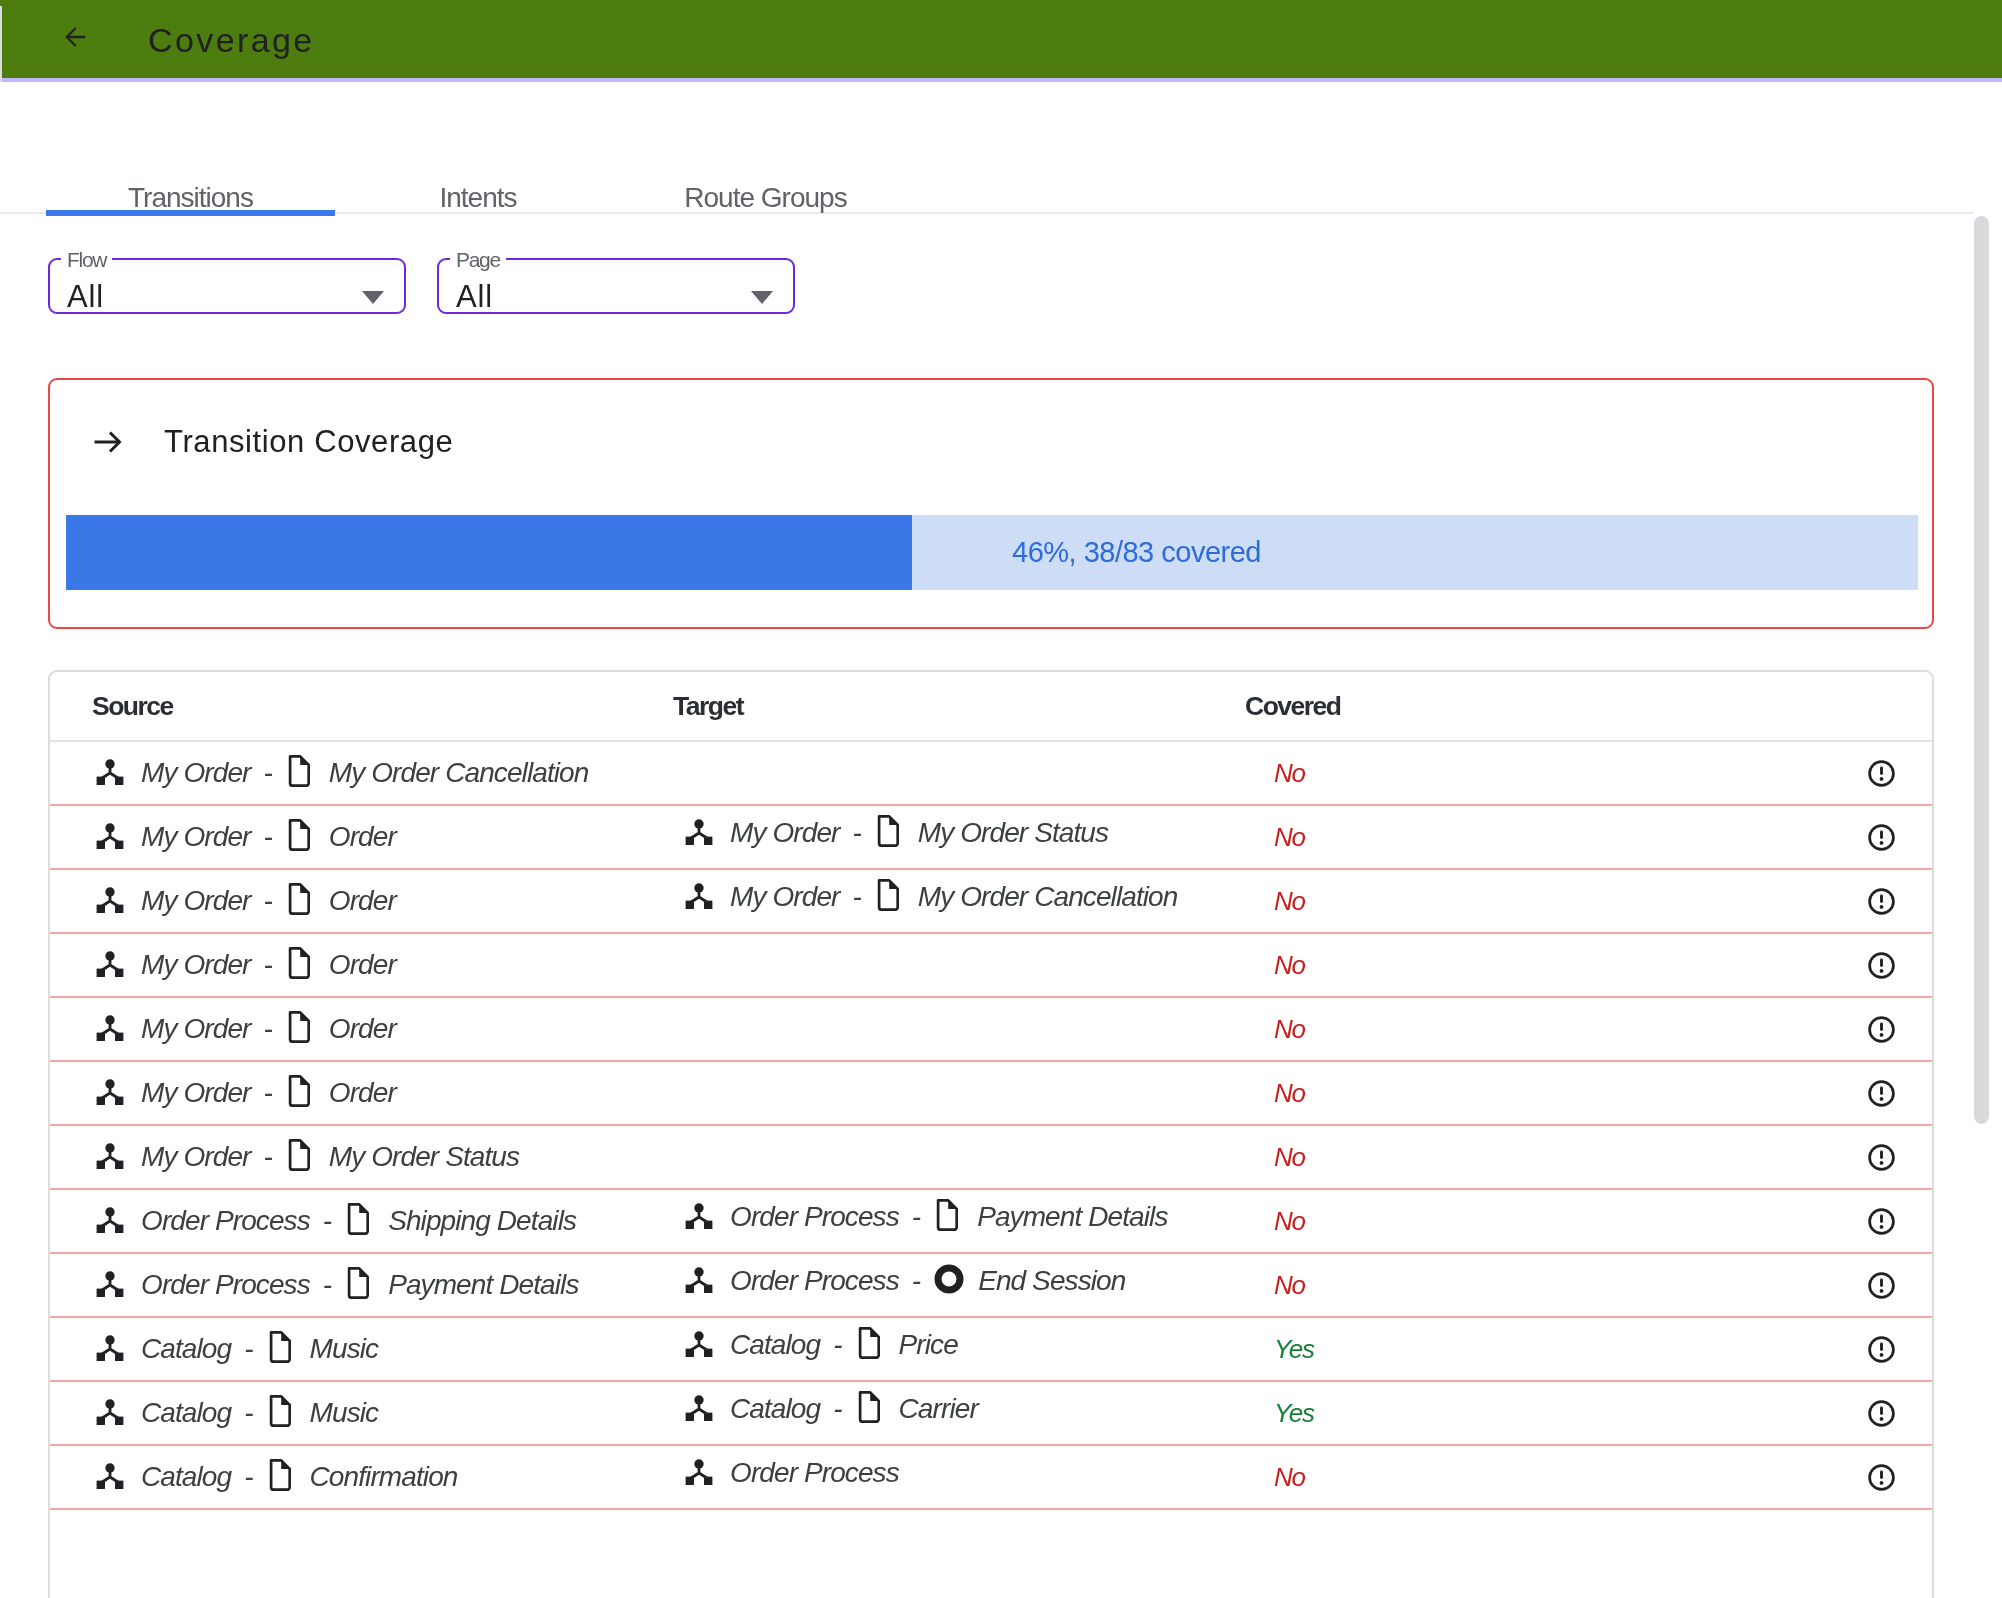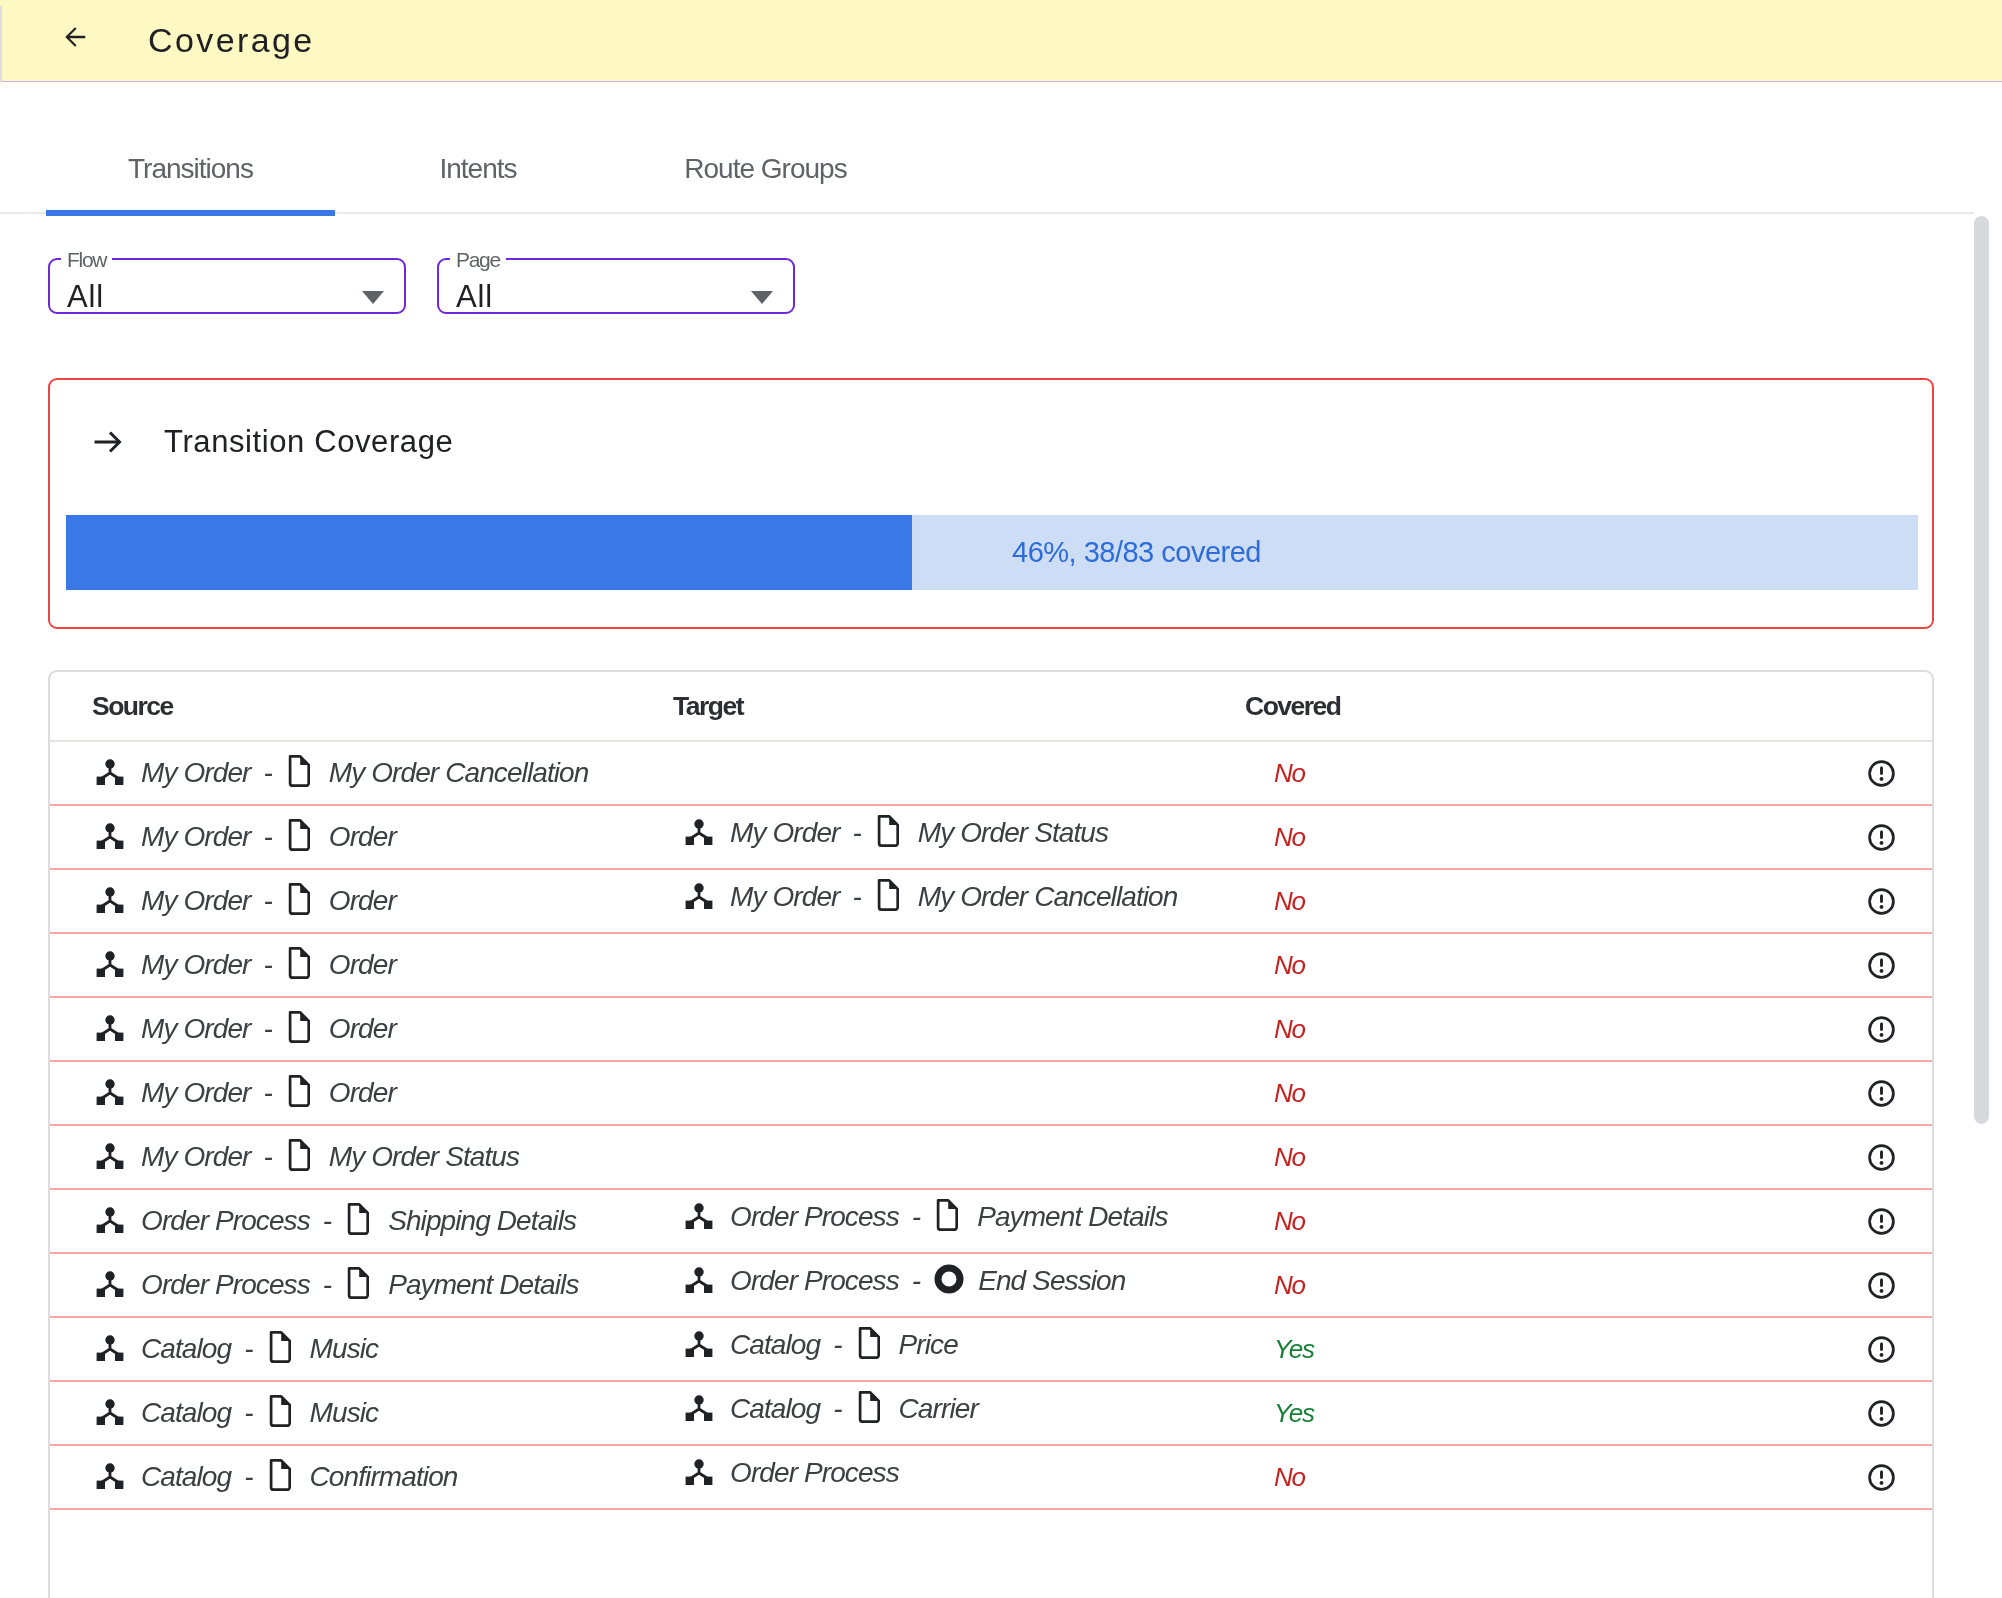--- a/index.html
+++ b/index.html
@@ -2,31 +2,31 @@
 <html><head>
 <meta charset="utf-8">
 <style>
   * { margin:0; padding:0; box-sizing:border-box; }
   html,body { width:2002px; height:1598px; overflow:hidden; background:#fff;
     font-family:"Liberation Sans", sans-serif; color:#202124; }
   .stage { position:relative; width:2002px; height:1598px; overflow:hidden; }
 
   
   .appbar { position:absolute; left:0; top:0; width:2002px; height:82px;
-    background:#fef9c3; border-bottom:1px solid #c4b5fd; }
+    background:#4d7c0f; border-bottom:4px solid #c4b5fd; }
   .appbar-left-edge { position:absolute; left:0; top:6px; width:2px; height:76px; background:#dcdee1; }
   .back-btn { position:absolute; left:61px; top:24px; width:28px; height:28px;
     border:none; background:transparent; cursor:pointer; }
   .page-title { position:absolute; left:148px; top:0; height:80px; line-height:80px;
     font-size:34px; font-weight:400; letter-spacing:2.4px; color:#202124; }
 
   
   .tabbar { position:absolute; left:0; top:118px; width:1974px; height:96px;
     border-bottom:2px solid #e9eaec; padding-left:46px; display:flex; }
-  .tab { position:relative; height:96px; display:flex; align-items:center; justify-content:center;
+  .tab { position:relative; height:96px; display:flex; align-items:flex-end; justify-content:center;
     font-size:28px; color:#5f6368; letter-spacing:-1px; padding-top:6px; cursor:pointer; background:transparent; border:none; }
   .tab-0 { width:289px; } .tab-1 { width:286px; } .tab-2 { width:289px; }
   .tab-indicator { position:absolute; left:0; bottom:-2px; width:100%; height:6px; background:#3b78e7; display:none; }
   .tab.active .tab-indicator { display:block; }
 
   
   .filters { position:absolute; left:0; top:0; }
   .field { position:absolute; top:258px; height:56px; border:2px solid #6d28d9; border-radius:9px; background:#fff; }
   .field-flow { left:48px; width:358px; }
   .field-page { left:437px; width:358px; }

